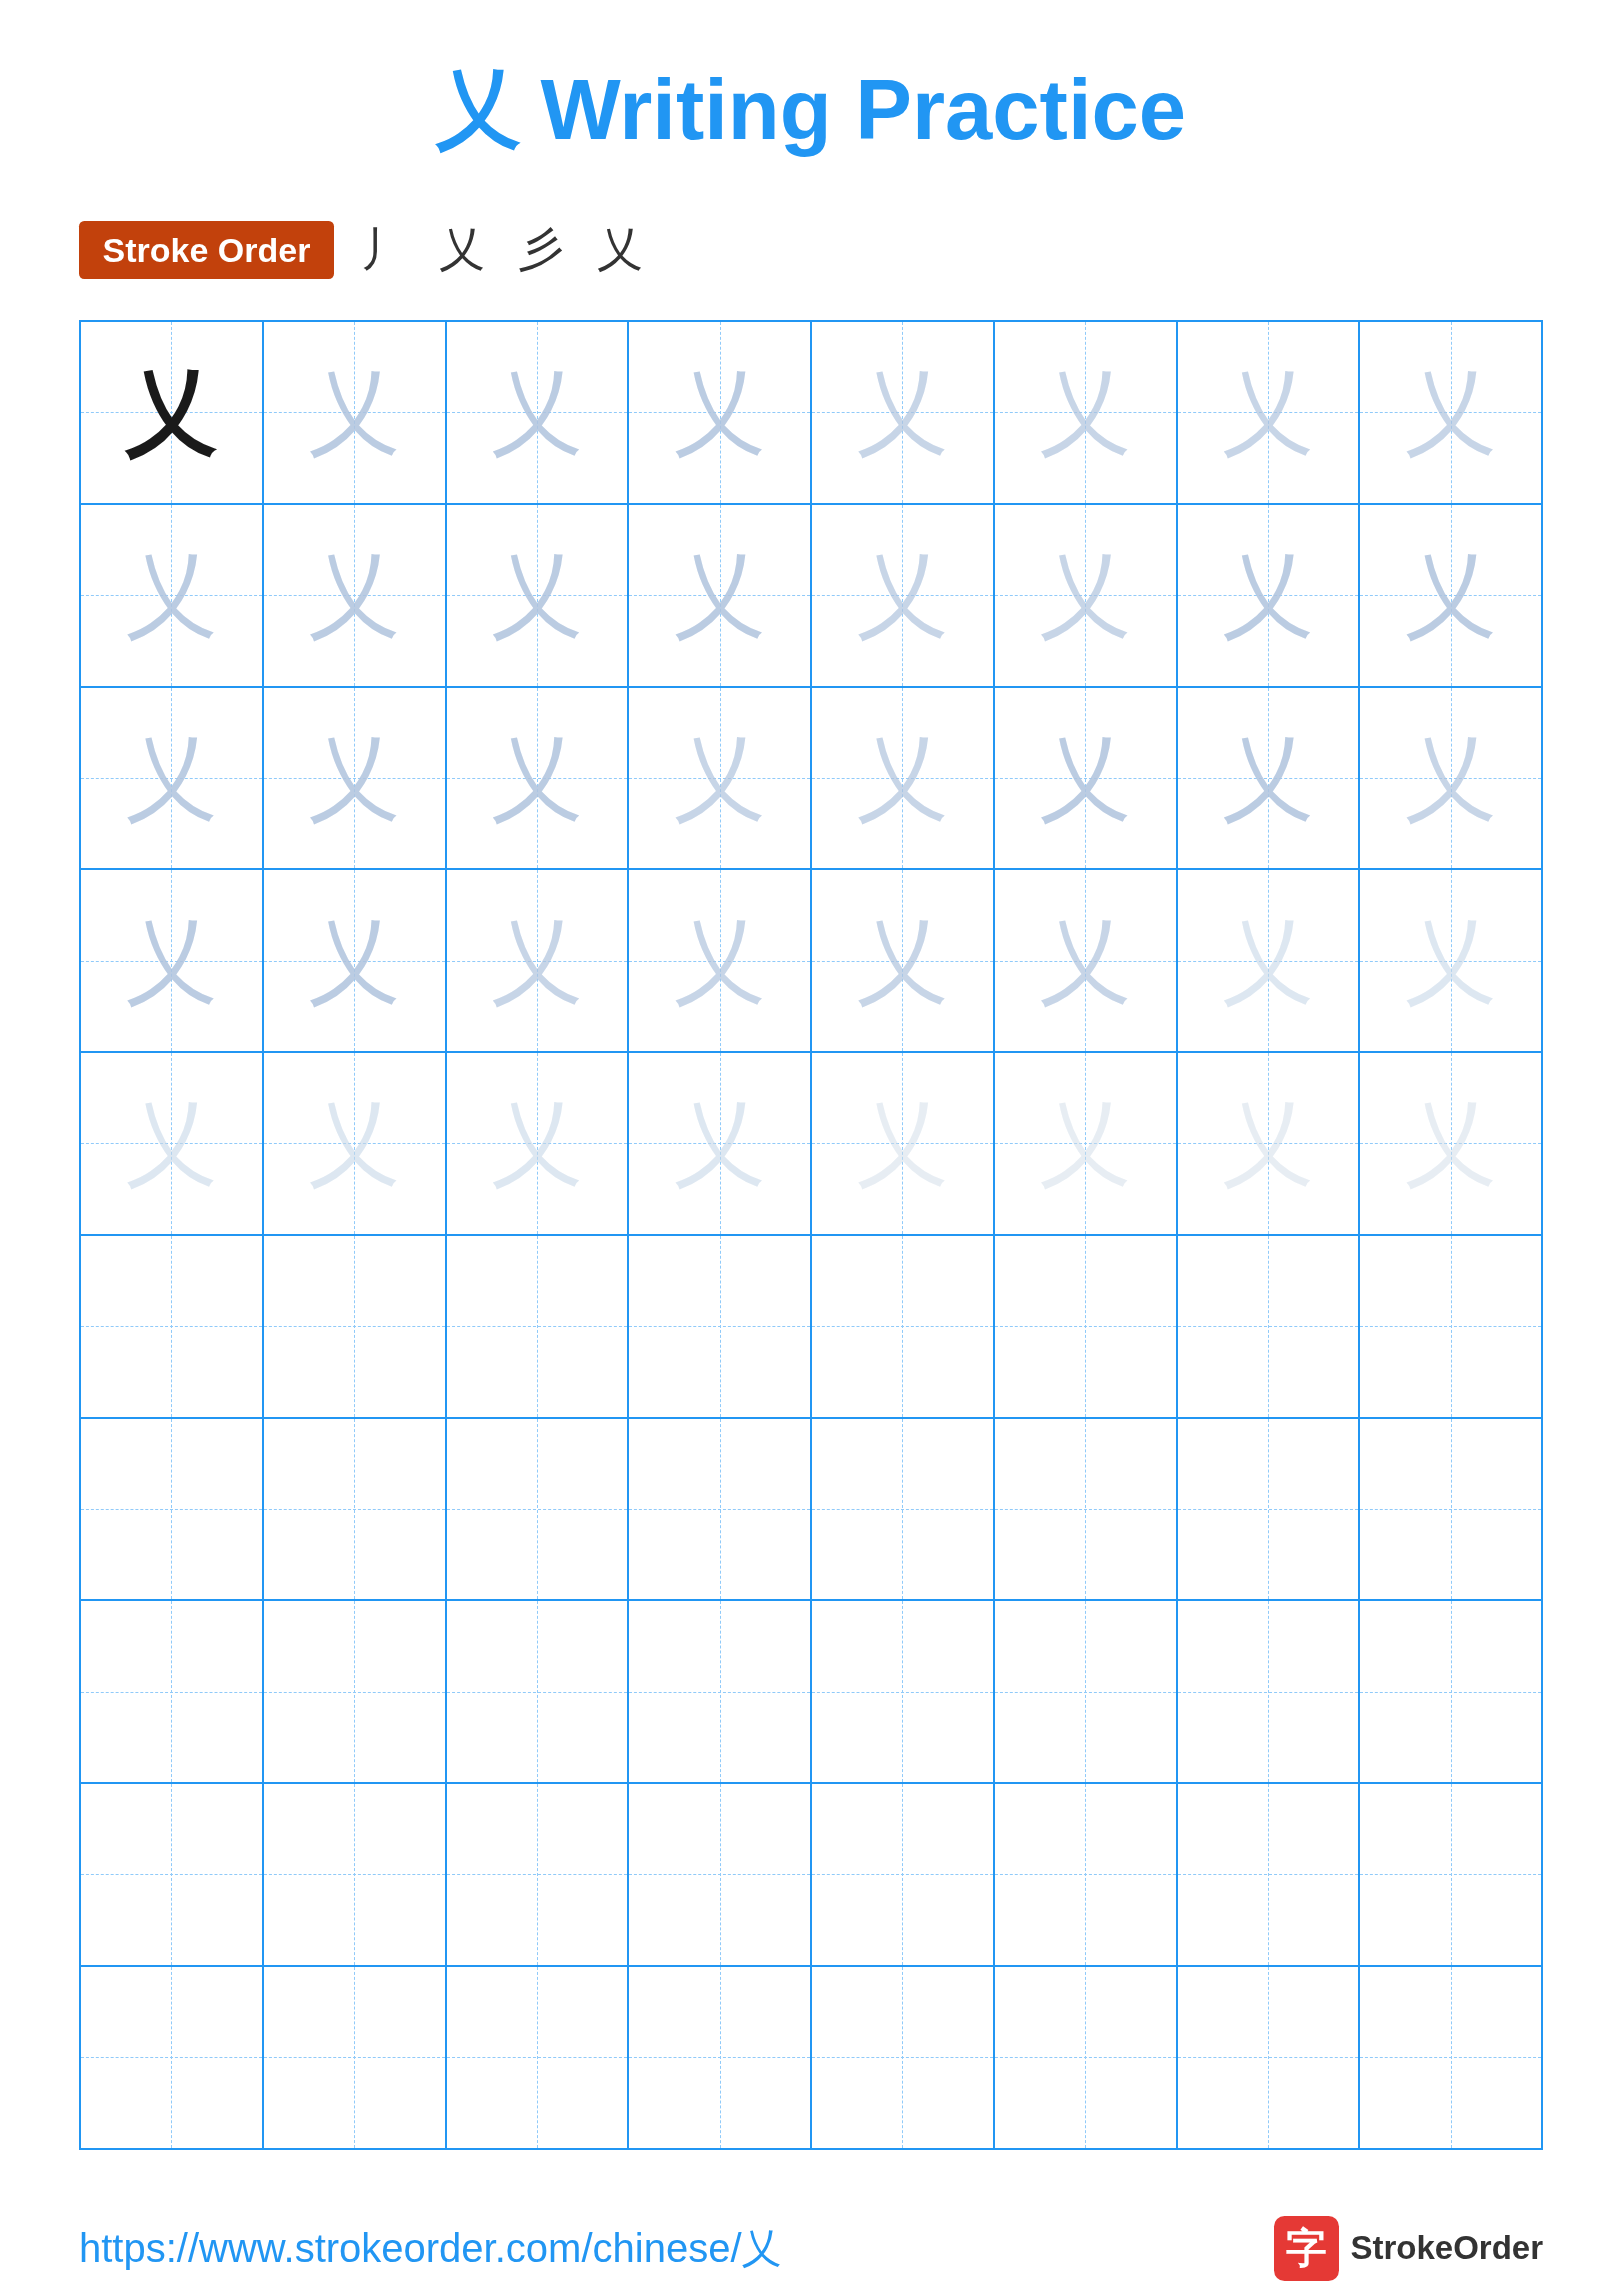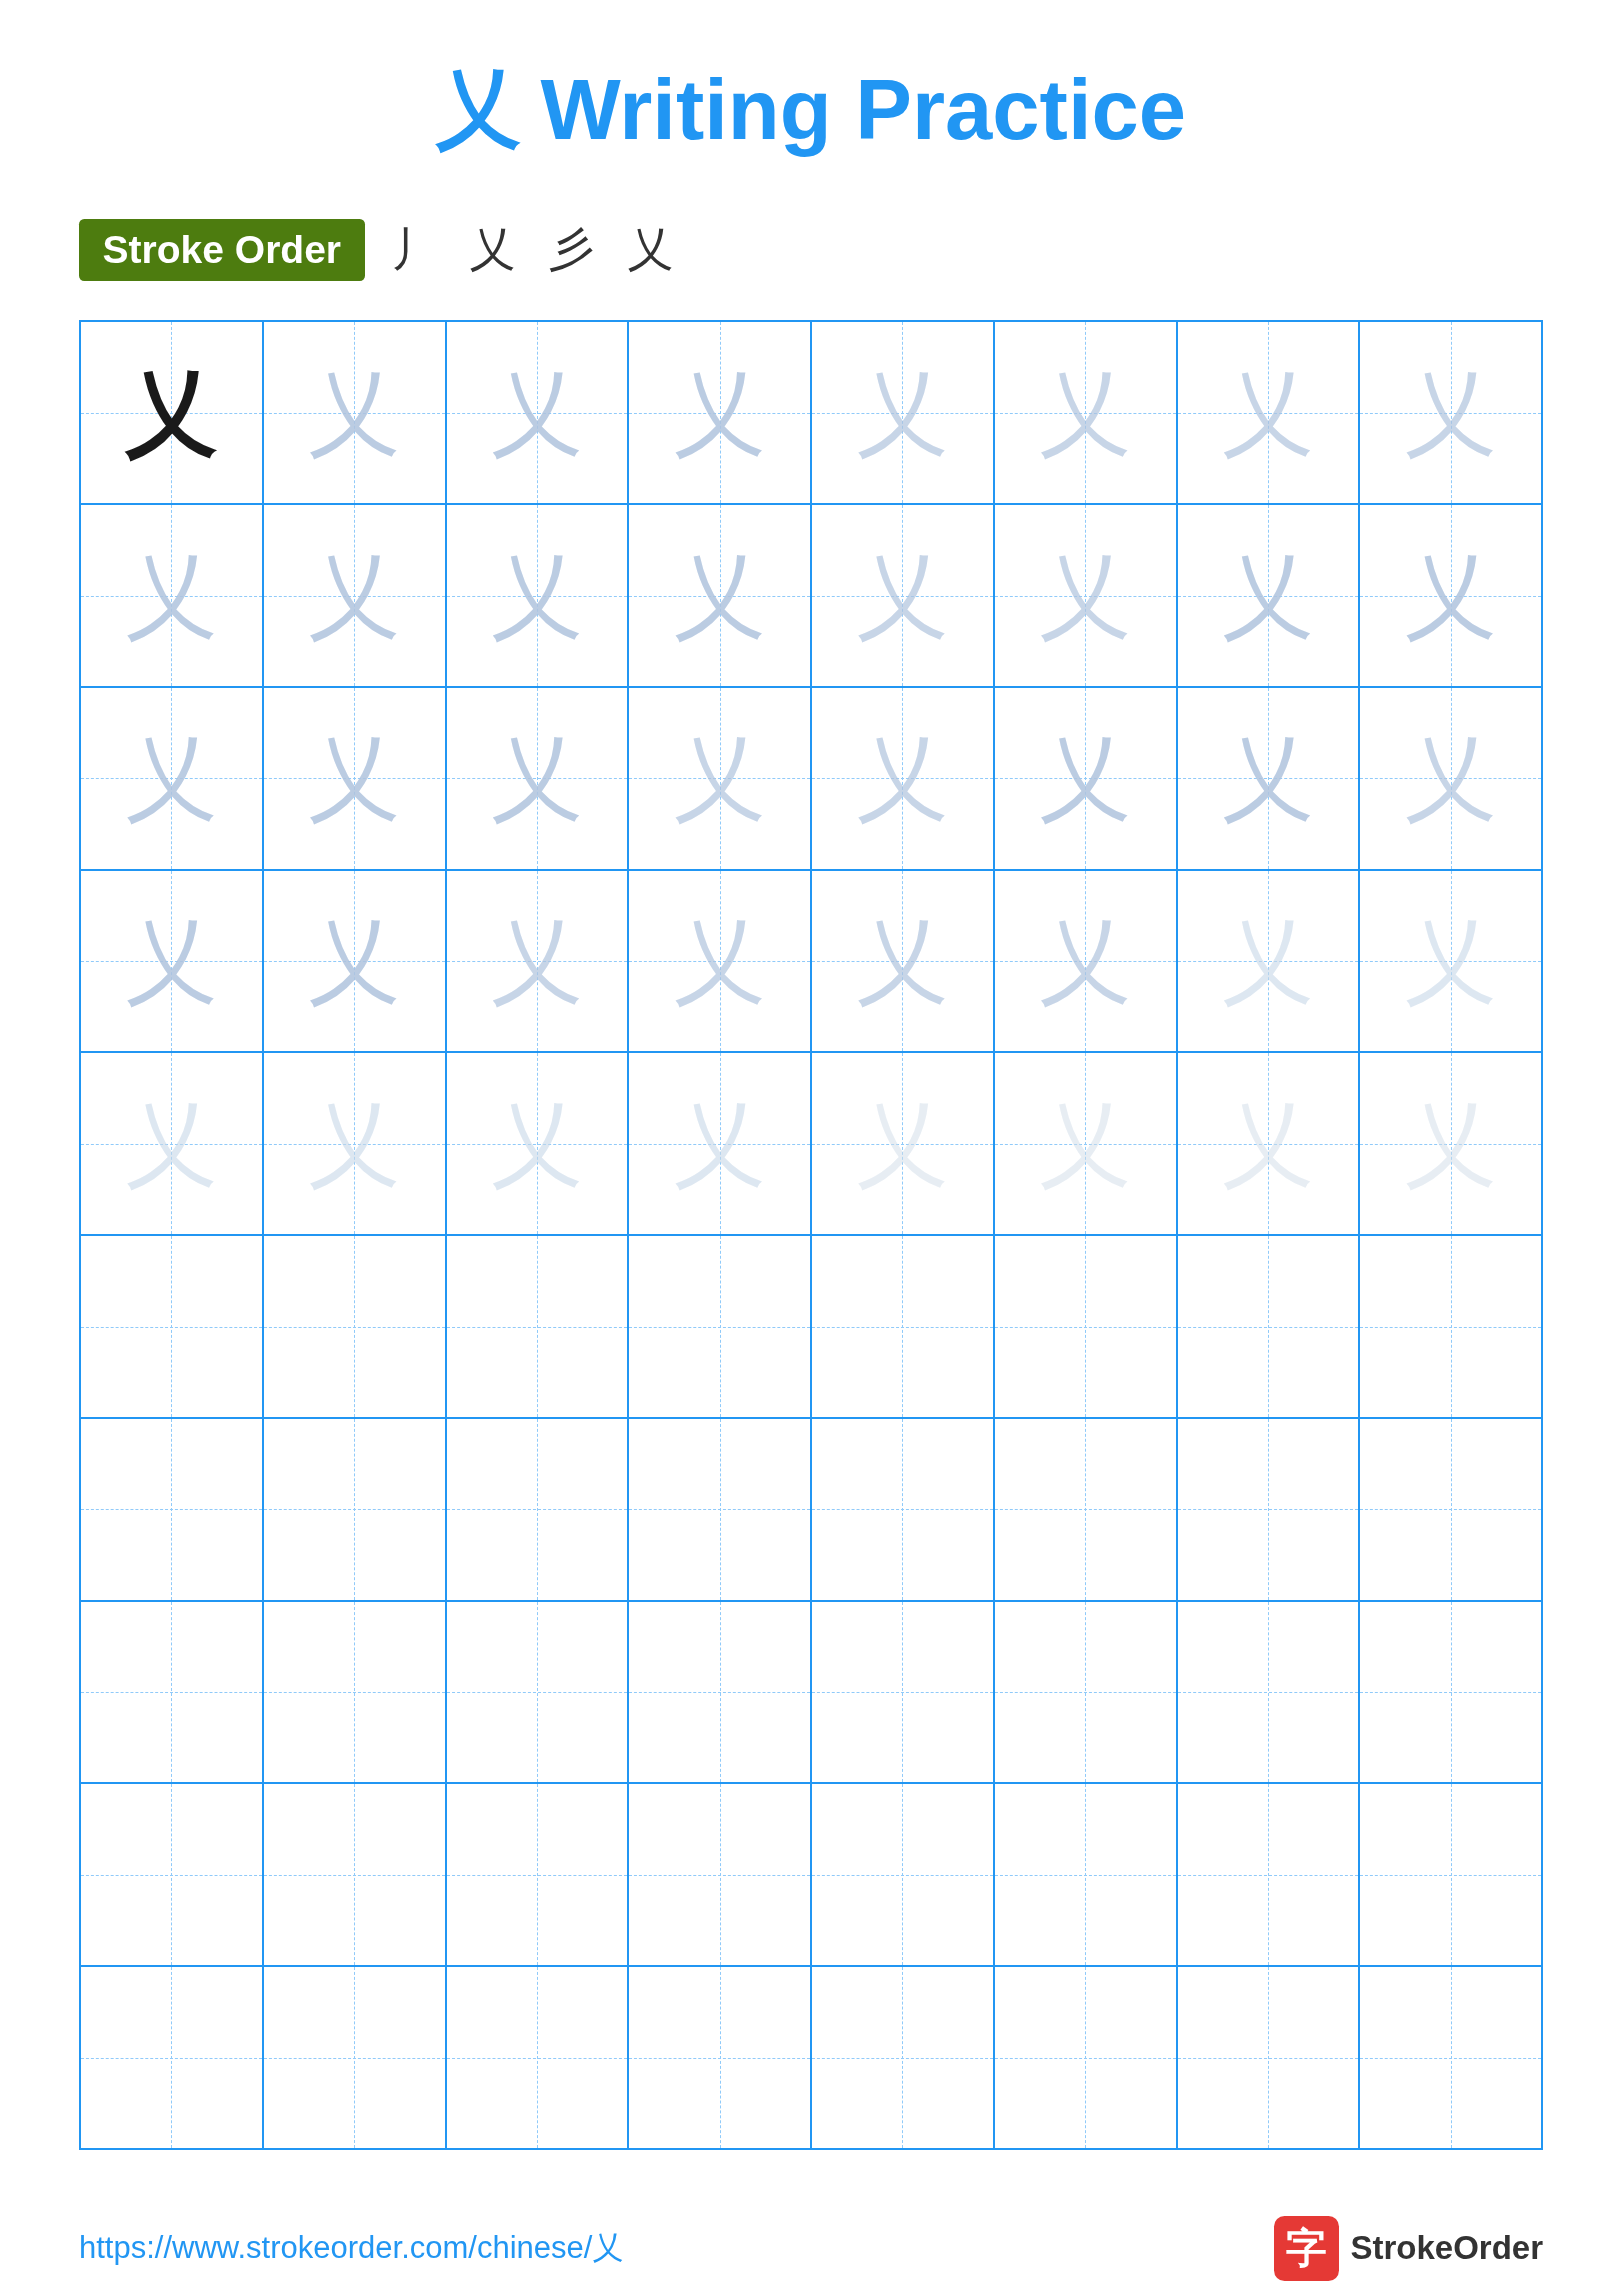--- a/index.html
+++ b/index.html
@@ -42,23 +42,23 @@
 
     
     .stroke-order-section {
       display: flex;
       align-items: center;
       gap: 26px;
       margin-bottom: 39px;
     }
 
     .stroke-order-badge {
-      background: #4d7c0f;
+      background: #c2410c;
       color: white;
-      font-size: 39px;
+      font-size: 34px;
       font-weight: bold;
       padding: 9.2px 23.6px;
       border-radius: 5.2px;
       white-space: nowrap;
     }
 
     .stroke-steps {
       display: flex;
       align-items: center;
       gap: 33px;
@@ -162,21 +162,21 @@
       position: absolute;
       bottom: 52px;
       left: 79px;
       right: 79px;
       display: flex;
       align-items: center;
       justify-content: space-between;
     }
 
     .footer-url {
-      font-size: 31px;
+      font-size: 40px;
       color: #2196F3;
       text-decoration: none;
     }
 
     .footer-logo {
       display: flex;
       align-items: center;
       gap: 11.8px;
     }
 

